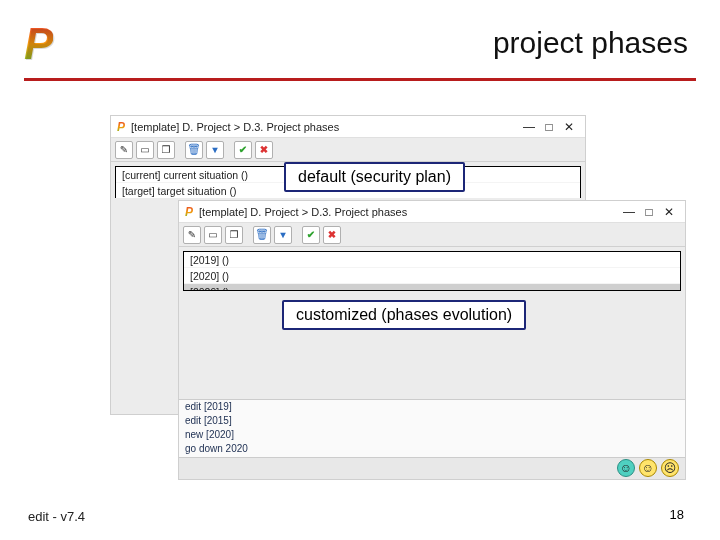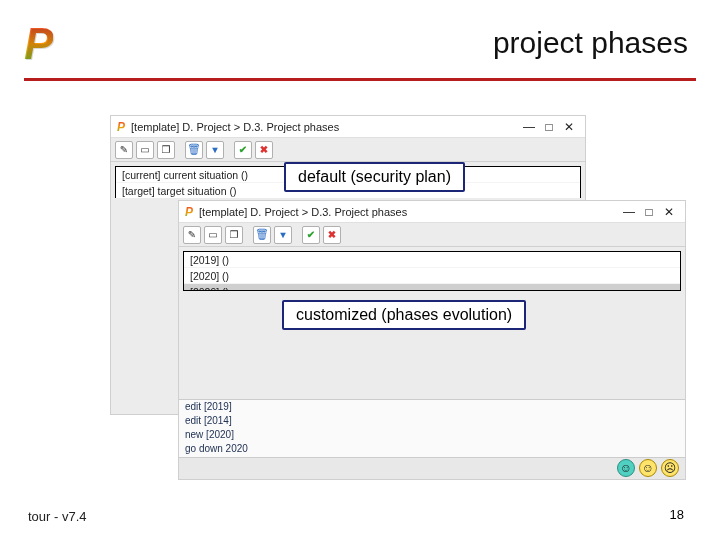--- a/index.html
+++ b/index.html
@@ -287,33 +287,33 @@
         <span class="tb ico-x"></span>
       </div>
       <div class="list">
         <div class="row">[2019] ()</div>
         <div class="row">[2020] ()</div>
         <div class="row sel">[2029] ()</div>
       </div>
 
       <div class="bottom-list">
         <div class="bottom-row">edit [2019]</div>
-        <div class="bottom-row">edit [2014]</div>
+        <div class="bottom-row">edit [2015]</div>
         <div class="bottom-row">new [2020]</div>
         <div class="bottom-row">go down 2020</div>
       </div>
 
       <div class="statusbar">
         <div class="faces">
           <span class="face green">☺</span>
           <span class="face y1">☺</span>
           <span class="face y2">☹</span>
         </div>
       </div>
     </div>
 
     <div class="callout" id="callout2">customized (phases evolution)</div>
 
   </div>
 
-  <div class="footer-left">tour - v7.4</div>
+  <div class="footer-left">edit - v7.4</div>
   <div class="footer-right">18</div>
 </div>
 
 </body></html>

